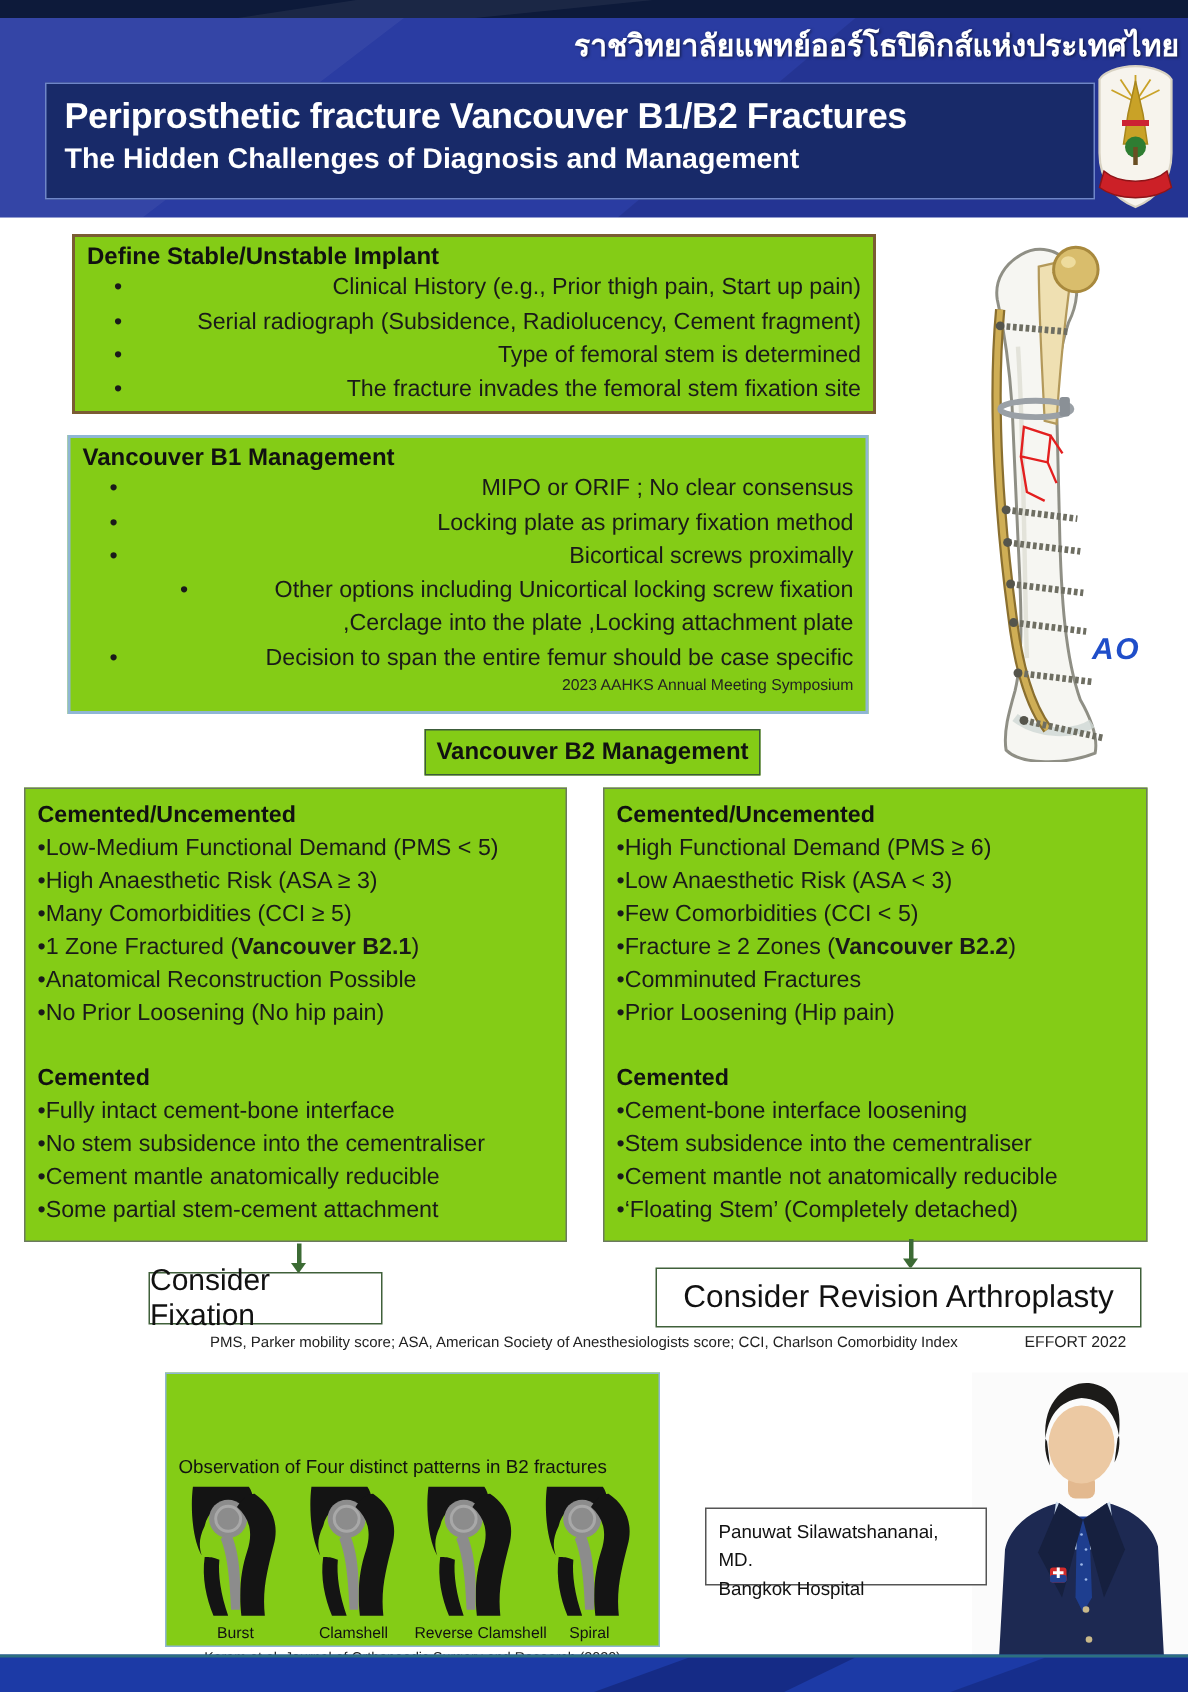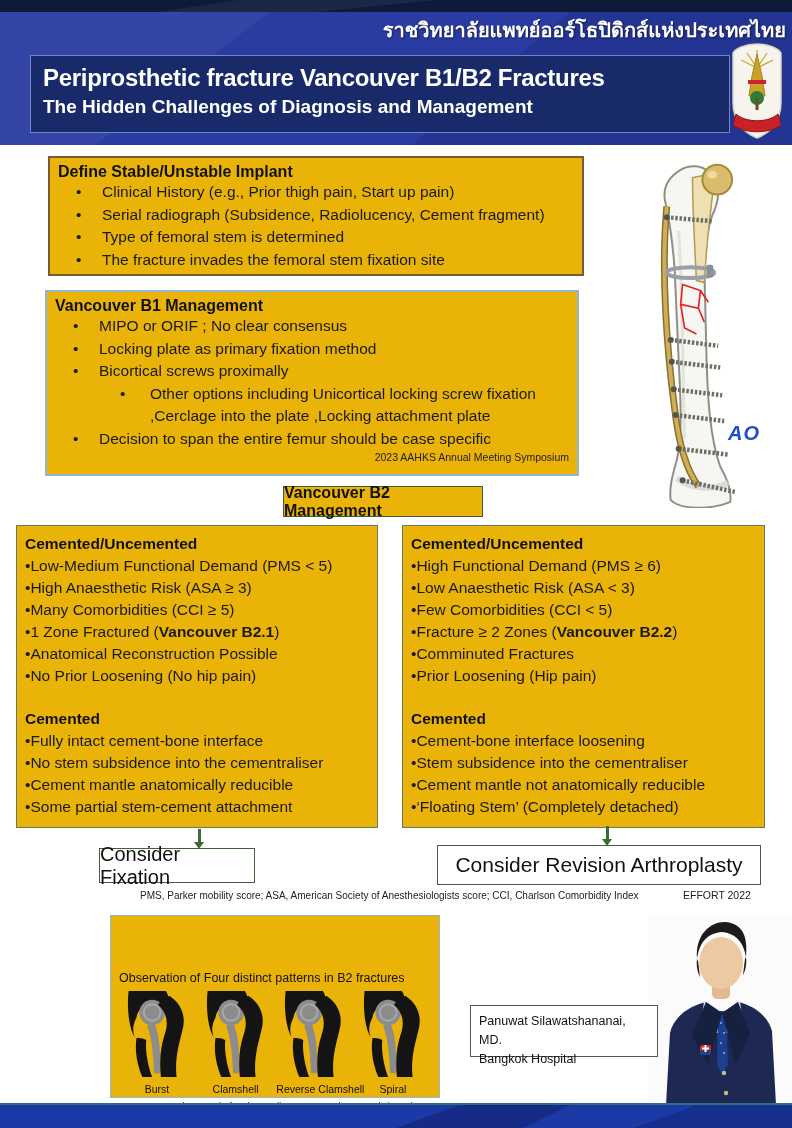--- a/index.html
+++ b/index.html
@@ -19,37 +19,37 @@
       clip-path:polygon(72% 0, 100% 0, 100% 100%, 52% 100%); }
   .org-thai { position:absolute; right:6px; top:2px; width:560px; text-align:right;
       color:#fff; font-size:20px; font-weight:bold; text-shadow:1px 1px 2px rgba(0,0,0,.5); z-index:3; }
   .title-box { position:absolute; left:30px; top:43px; width:700px; height:78px; background:#182a69;
       border:1px solid #6f86c8; z-index:2; padding:8px 12px 0 12px; }
   .title-main { color:#fff; font-size:24px; font-weight:bold; letter-spacing:-.3px; line-height:1.2; }
   .title-sub { color:#fff; font-size:19px; font-weight:bold; margin-top:3px; }
   .crest { position:absolute; right:3px; top:30px; z-index:4; }
 
   
-  .box { position:absolute; background:#eab308; }
+  .box { position:absolute; background:#84cc16; }
   .define-box { left:48px; top:156px; width:536px; height:120px; border:2px solid #7a5c32; padding:5px 8px; }
   .b1-box { left:45px; top:290px; width:534px; height:186px; border:2px solid #8fb6d4; padding:5px 8px; }
   .box-title { font-size:16px; font-weight:bold; color:#111; }
   ul.dash { list-style:none; }
-  ul.dash li { position:relative; font-size:15.5px; color:#1a1a1a; line-height:22.5px; padding-left:44px; }
+  ul.dash li { position:relative; font-size:15.5px; color:#1a1a1a; line-height:22.5px; padding-left:44px;text-align:right; }
   ul.dash li::before { content:"•"; position:absolute; left:18px; }
   li.sub { padding-left:95px !important; }
   li.sub::before { left:65px !important; }
   .b1-cite { text-align:right; font-size:10.5px; color:#222; margin-top:1px; }
 
   
   .femur-wrap { position:absolute; left:600px; top:152px; width:185px; height:356px; }
   .ao-label { position:absolute; left:728px; top:422px; color:#1f4ec9; font-size:20px; font-weight:600; letter-spacing:1px;font-style:italic; }
 
   
-  .b2-head { left:283px; top:486px; width:200px; height:31px; border:1.5px solid #3c5c3a;
+  .b2-head { left:283px; top:486px; width:224px; height:31px; border:1.5px solid #3c5c3a;
       display:flex; align-items:center; justify-content:center; font-size:16px; font-weight:bold; color:#111; }
 
   
   .col-box { top:525px; height:303px; border:1.5px solid #6b7a5e; padding:7px 8px; }
   .col-left { left:16px; width:362px; }
   .col-right { left:402px; width:363px; }
   .col-title { font-size:15.5px; font-weight:bold; color:#111; line-height:22px; }
   .col-line { font-size:15.5px; color:#1a1a1a; line-height:22px; }
   .col-gap { height:21px; }
 

